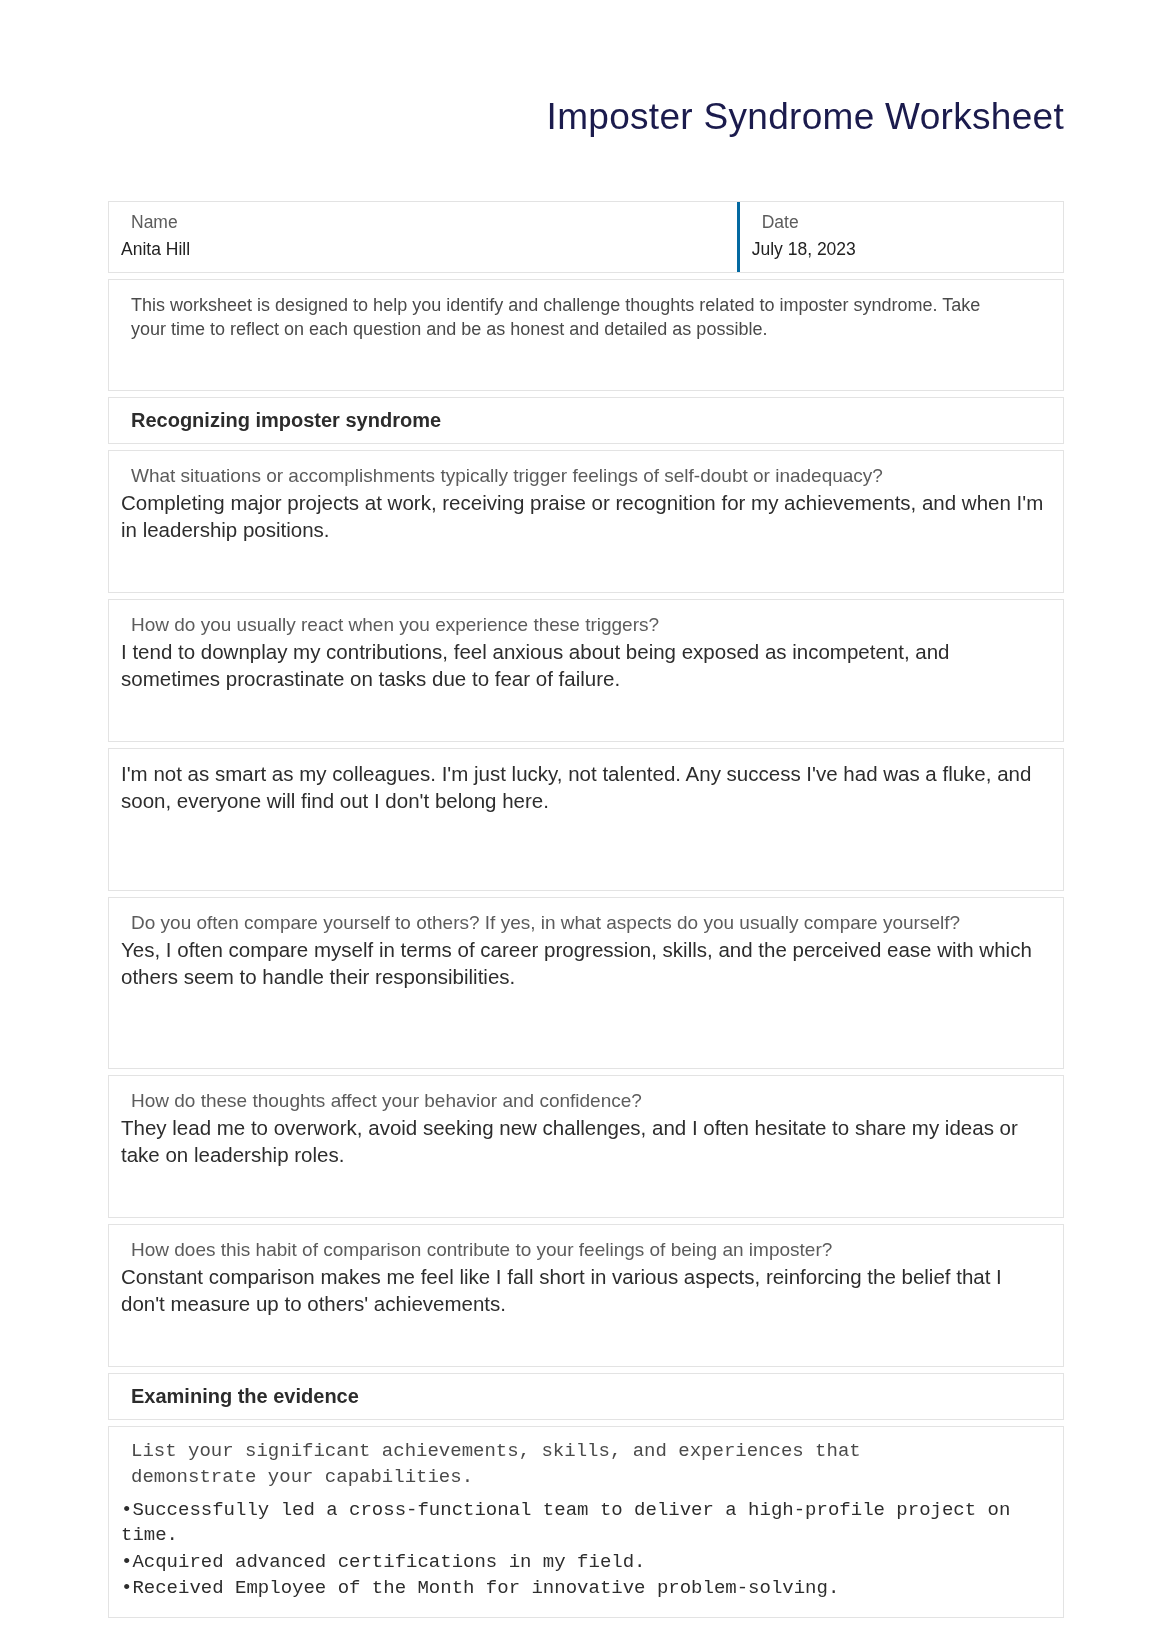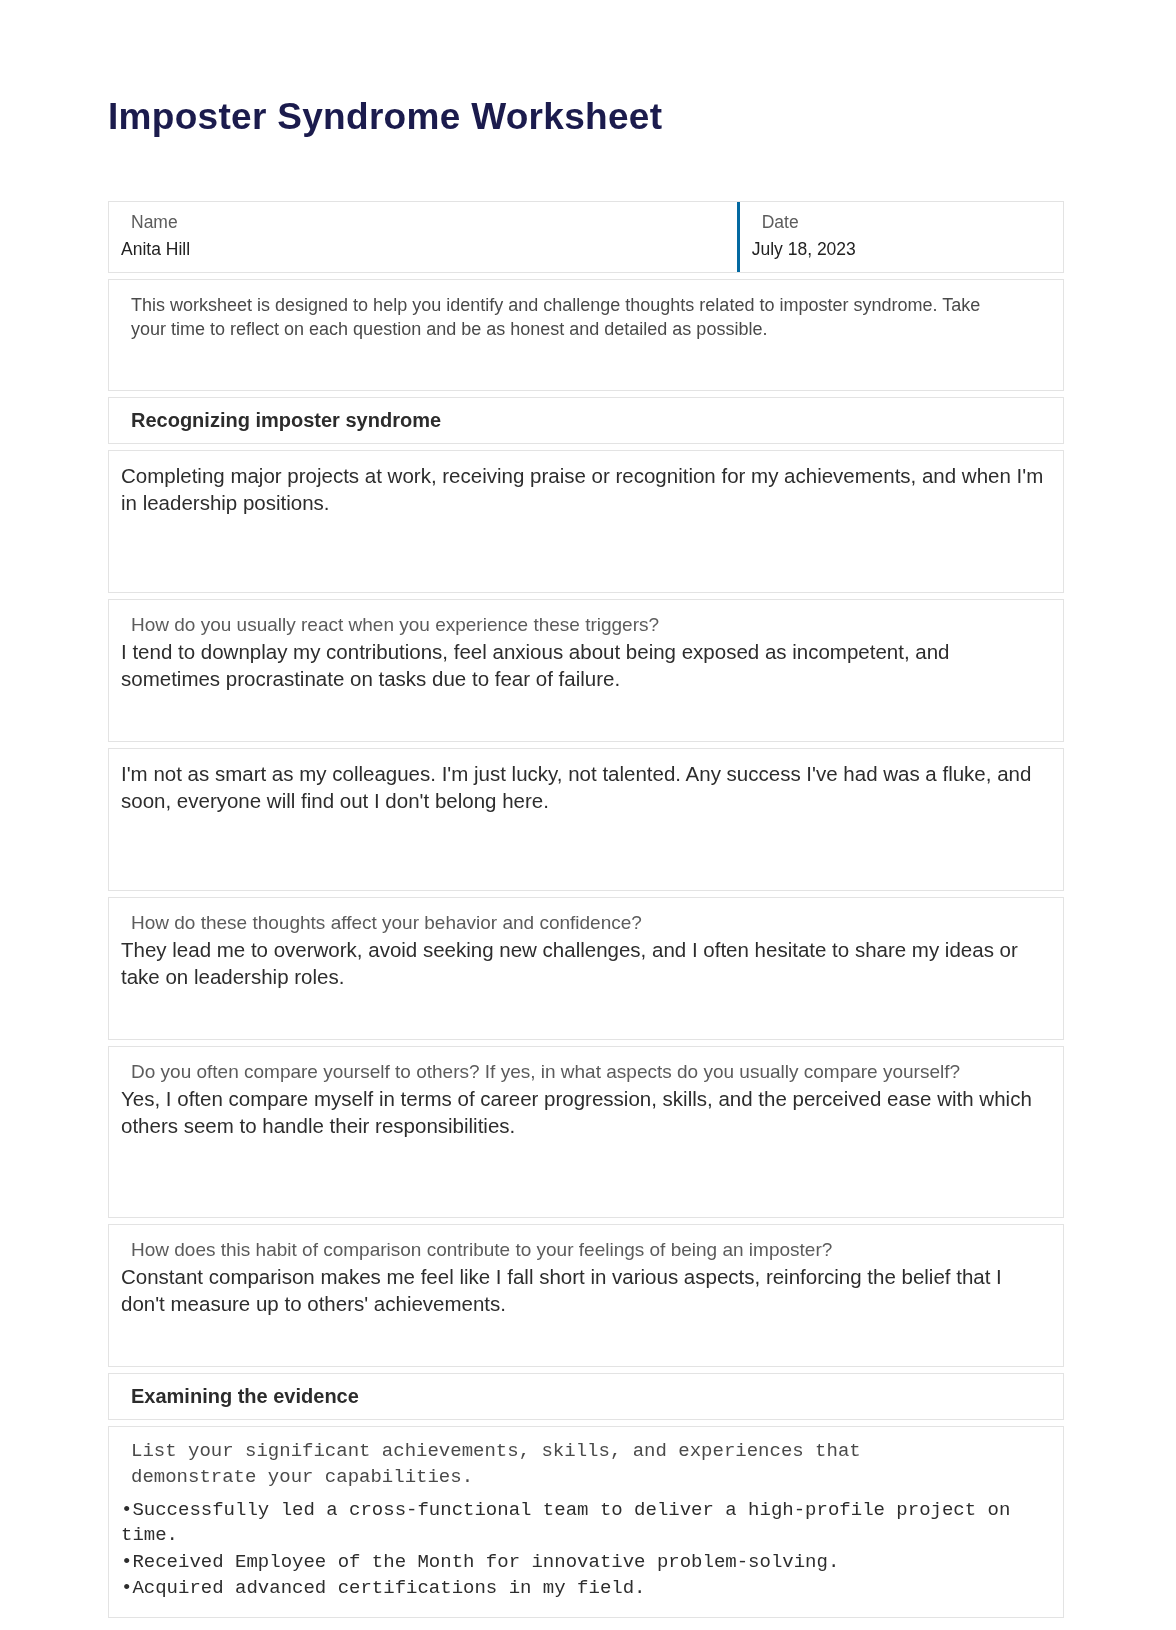--- a/index.html
+++ b/index.html
@@ -12,23 +12,23 @@
     overflow: hidden;
   }
   .page {
     width: 1176px;
     height: 1630px;
     padding: 0 112px 0 108px;
   }
   .doc-title {
     margin: 0;
     padding-top: 96px;
-    text-align: left;
+    text-align: right;
     font-size: 37px;
-    font-weight: bold;
+    font-weight: normal;
     color: #1b1b4d;
     letter-spacing: 0.3px;
   }
   .blocks { margin-top: 63px; }
   .block {
     border: 1px solid #e3e3e3;
     background: #ffffff;
     margin-bottom: 6px;
   }
   
@@ -123,54 +123,55 @@
 
     <div class="block intro-block">
       <p class="intro-text">This worksheet is designed to help you identify and challenge thoughts related to imposter syndrome. Take your time to reflect on each question and be as honest and detailed as possible.</p>
     </div>
 
     <div class="block header-block">
       <h2 class="header-text">Recognizing imposter syndrome</h2>
     </div>
 
     <div class="block qa-block">
+      <p class="qa-question">What situations or accomplishments typically trigger feelings of self-doubt or inadequacy?</p>
       <p class="qa-answer">Completing major projects at work, receiving praise or recognition for my achievements, and when I'm in leadership positions.</p>
     </div>
 
     <div class="block qa-block">
       <p class="qa-question">How do you usually react when you experience these triggers?</p>
       <p class="qa-answer">I tend to downplay my contributions, feel anxious about being exposed as incompetent, and sometimes procrastinate on tasks due to fear of failure.</p>
     </div>
 
     <div class="block qa-block">
       <p class="qa-answer">I'm not as smart as my colleagues. I'm just lucky, not talented. Any success I've had was a fluke, and soon, everyone will find out I don't belong here.</p>
     </div>
 
+    <div class="block qa-block qa-tall">
+      <p class="qa-question">Do you often compare yourself to others? If yes, in what aspects do you usually compare yourself?</p>
+      <p class="qa-answer">Yes, I often compare myself in terms of career progression, skills, and the perceived ease with which others seem to handle their responsibilities.</p>
+    </div>
+
     <div class="block qa-block">
       <p class="qa-question">How do these thoughts affect your behavior and confidence?</p>
       <p class="qa-answer">They lead me to overwork, avoid seeking new challenges, and I often hesitate to share my ideas or take on leadership roles.</p>
-    </div>
-
-    <div class="block qa-block qa-tall">
-      <p class="qa-question">Do you often compare yourself to others? If yes, in what aspects do you usually compare yourself?</p>
-      <p class="qa-answer">Yes, I often compare myself in terms of career progression, skills, and the perceived ease with which others seem to handle their responsibilities.</p>
     </div>
 
     <div class="block qa-block">
       <p class="qa-question">How does this habit of comparison contribute to your feelings of being an imposter?</p>
       <p class="qa-answer">Constant comparison makes me feel like I fall short in various aspects, reinforcing the belief that I don't measure up to others' achievements.</p>
     </div>
 
     <div class="block header-block">
       <h2 class="header-text">Examining the evidence</h2>
     </div>
 
     <div class="block final-block">
       <p class="prompt-text">List your significant achievements, skills, and experiences that demonstrate your capabilities.</p>
       <ul class="bullet-list">
         <li>Successfully led a cross-functional team to deliver a high-profile project on time.</li>
+        <li>Acquired advanced certifications in my field.</li>
         <li>Received Employee of the Month for innovative problem-solving.</li>
-        <li>Acquired advanced certifications in my field.</li>
       </ul>
     </div>
 
   </div>
 </div>
 
 </body></html>

